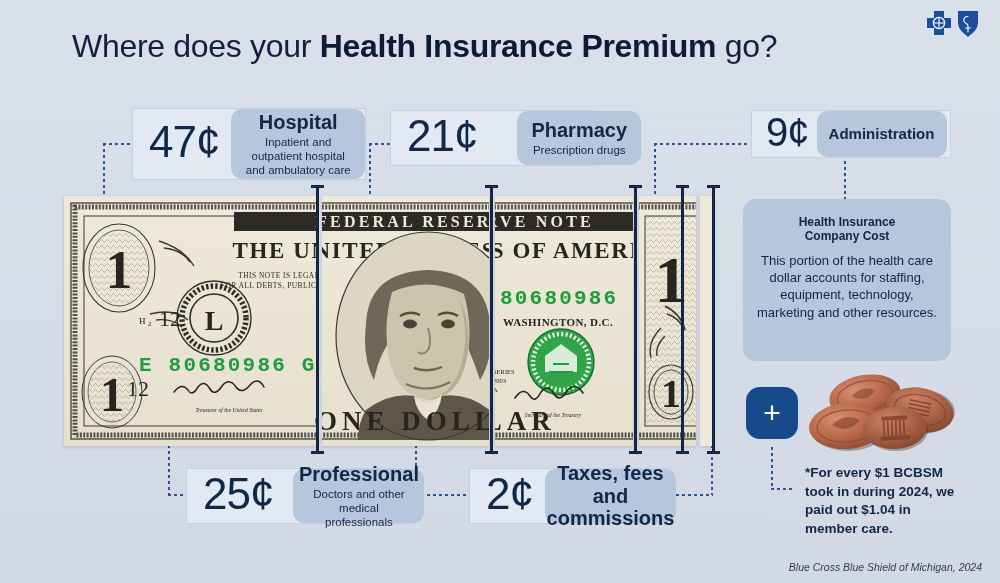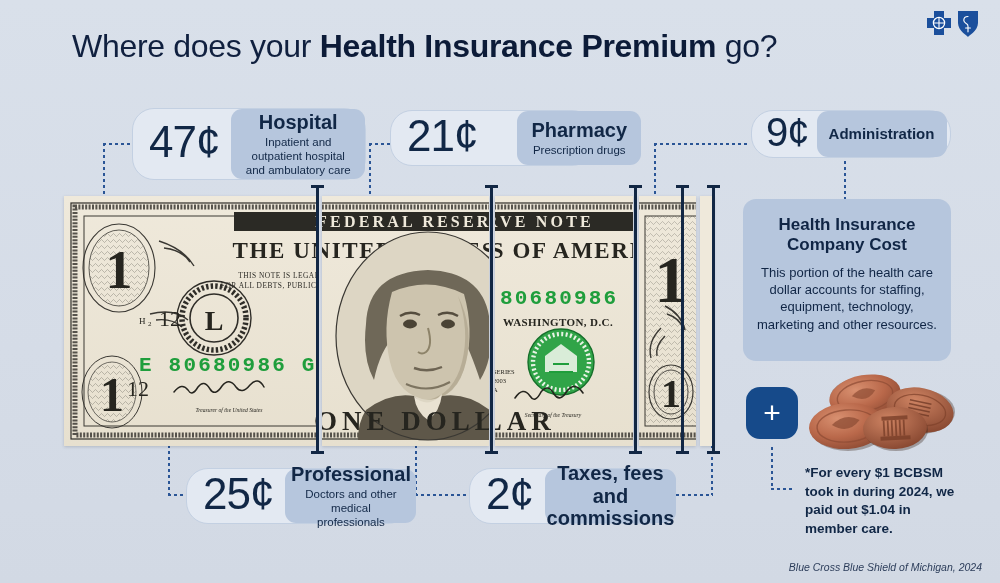--- a/index.html
+++ b/index.html
@@ -46,41 +46,41 @@
   .divbar::before, .divbar::after {
     content:""; position:absolute; left:-5px; width:13px; height:3px; background:#122744;
   }
   .divbar::before { top: 0; }
   .divbar::after  { bottom: 0; }
 
   
   .pill {
     position: absolute; display: flex; align-items: stretch;
     background: #e3e9f2; border: 1px solid #c3d0e2;
-    border-radius: 22px;
+    border-radius: 1px;
   }
   .pill .cents {
     display: flex; align-items: center; justify-content: center;
     font-size: 44px; font-weight: 300; color: #112746;
     padding: 0 12px 4px 16px; letter-spacing: -1px; line-height: 1;
   }
   .pill .lbl {
     background: #b6c6dd; border-radius: 11px;
     display: flex; flex-direction: column; align-items: center; justify-content: center;
     padding: 8px 14px; color: #112746; text-align: center;
   }
   .pill .lbl .lt { font-size: 20px; font-weight: 700; line-height: 1.12; }
   .pill .lbl .ld { font-size: 11.5px; font-weight: 400; line-height: 1.22; margin-top:1px;}
 
   
   .infocard {
     position: absolute; background: #b6c6dd; border-radius: 13px;
     padding: 16px 14px 14px; text-align: center; color: #102545;
   }
-  .infocard h3 { font-size: 17px; font-weight: 700; line-height: 1.2; }
+  .infocard h3 { font-size: 12px; font-weight: 700; line-height: 1.2; }
   .infocard p { font-size: 13px; line-height: 1.33; margin-top: 8px; }
 
   
   .plusbtn {
     position: absolute; background: #164a8a; border-radius: 14px;
     display:flex; align-items:center; justify-content:center;
     color:#fff; font-size: 30px; font-weight: 300; line-height:1;
   }
 
   
@@ -328,21 +328,21 @@
 
   <div class="pill" style="left:751px; top:110px; width:200px; height:48px;">
     <div class="cents" style="font-size:40px; padding:0 8px 4px 14px;">9¢</div>
     <div class="lbl" style="width:130px;">
       <div class="lt" style="font-size:15px;">Administration</div>
     </div>
   </div>
 
   <div class="pill" style="left:186px; top:468px; width:224px; height:56px;">
     <div class="cents">25¢</div>
-    <div class="lbl" style="width:131px;">
+    <div class="lbl" style="width:131px;margin-left:8px;">
       <div class="lt">Professional</div>
       <div class="ld" style="white-space:pre-line;">Doctors and other
 medical professionals</div>
     </div>
   </div>
 
   <div class="pill" style="left:469px; top:468px; width:202px; height:56px;">
     <div class="cents">2¢</div>
     <div class="lbl" style="width:131px;">
       <div class="lt" style="white-space:pre-line;">Taxes, fees and

